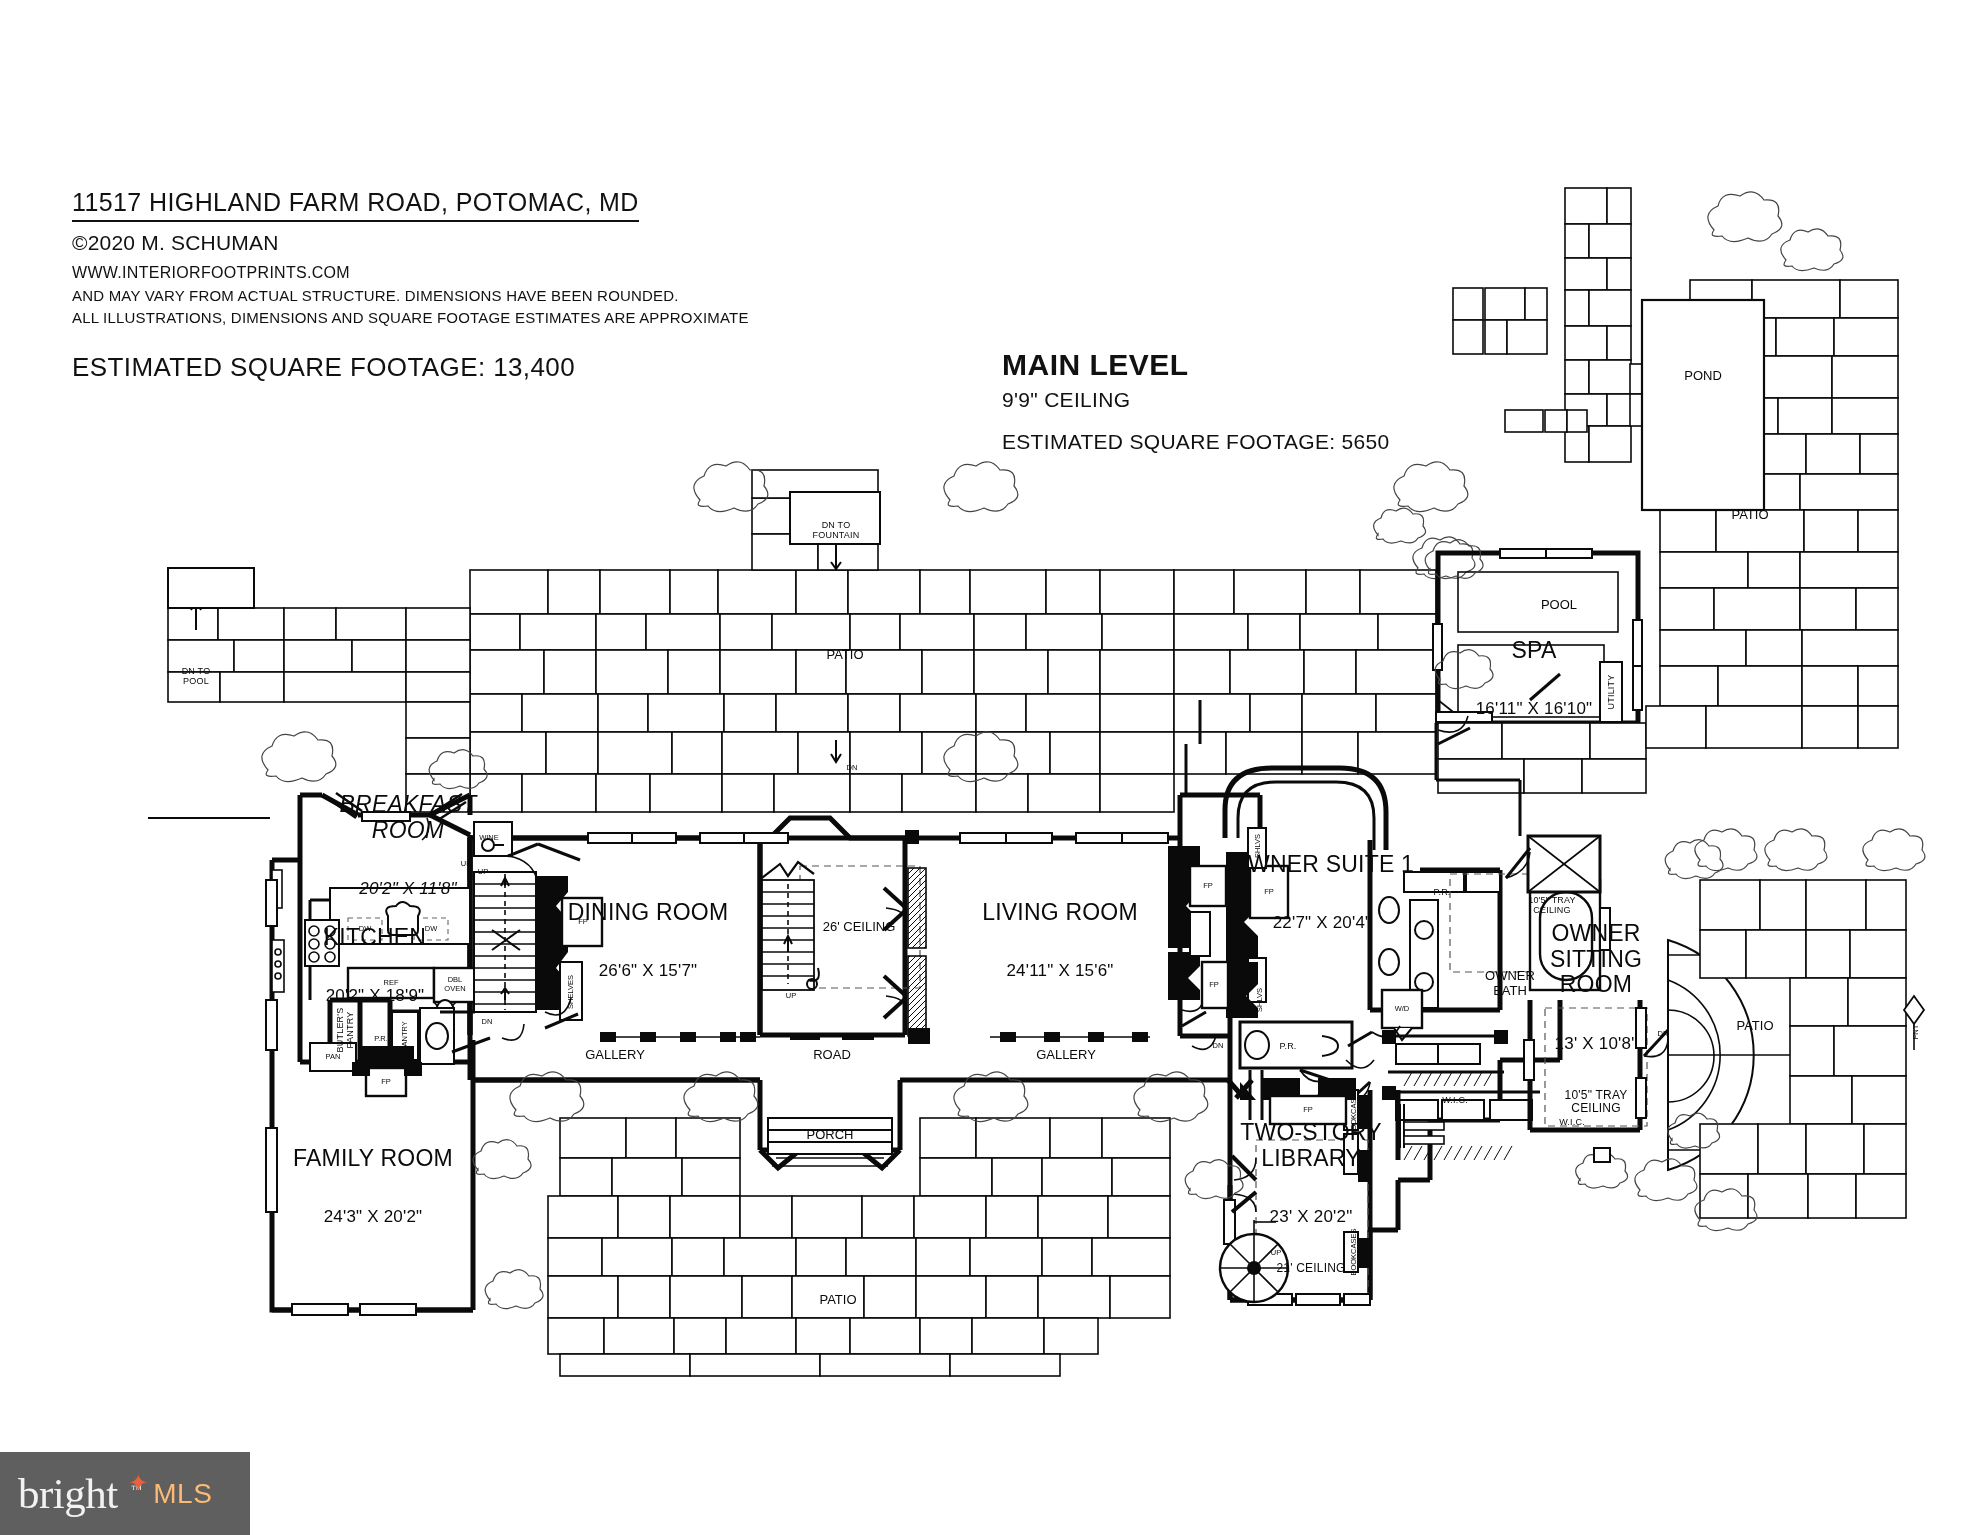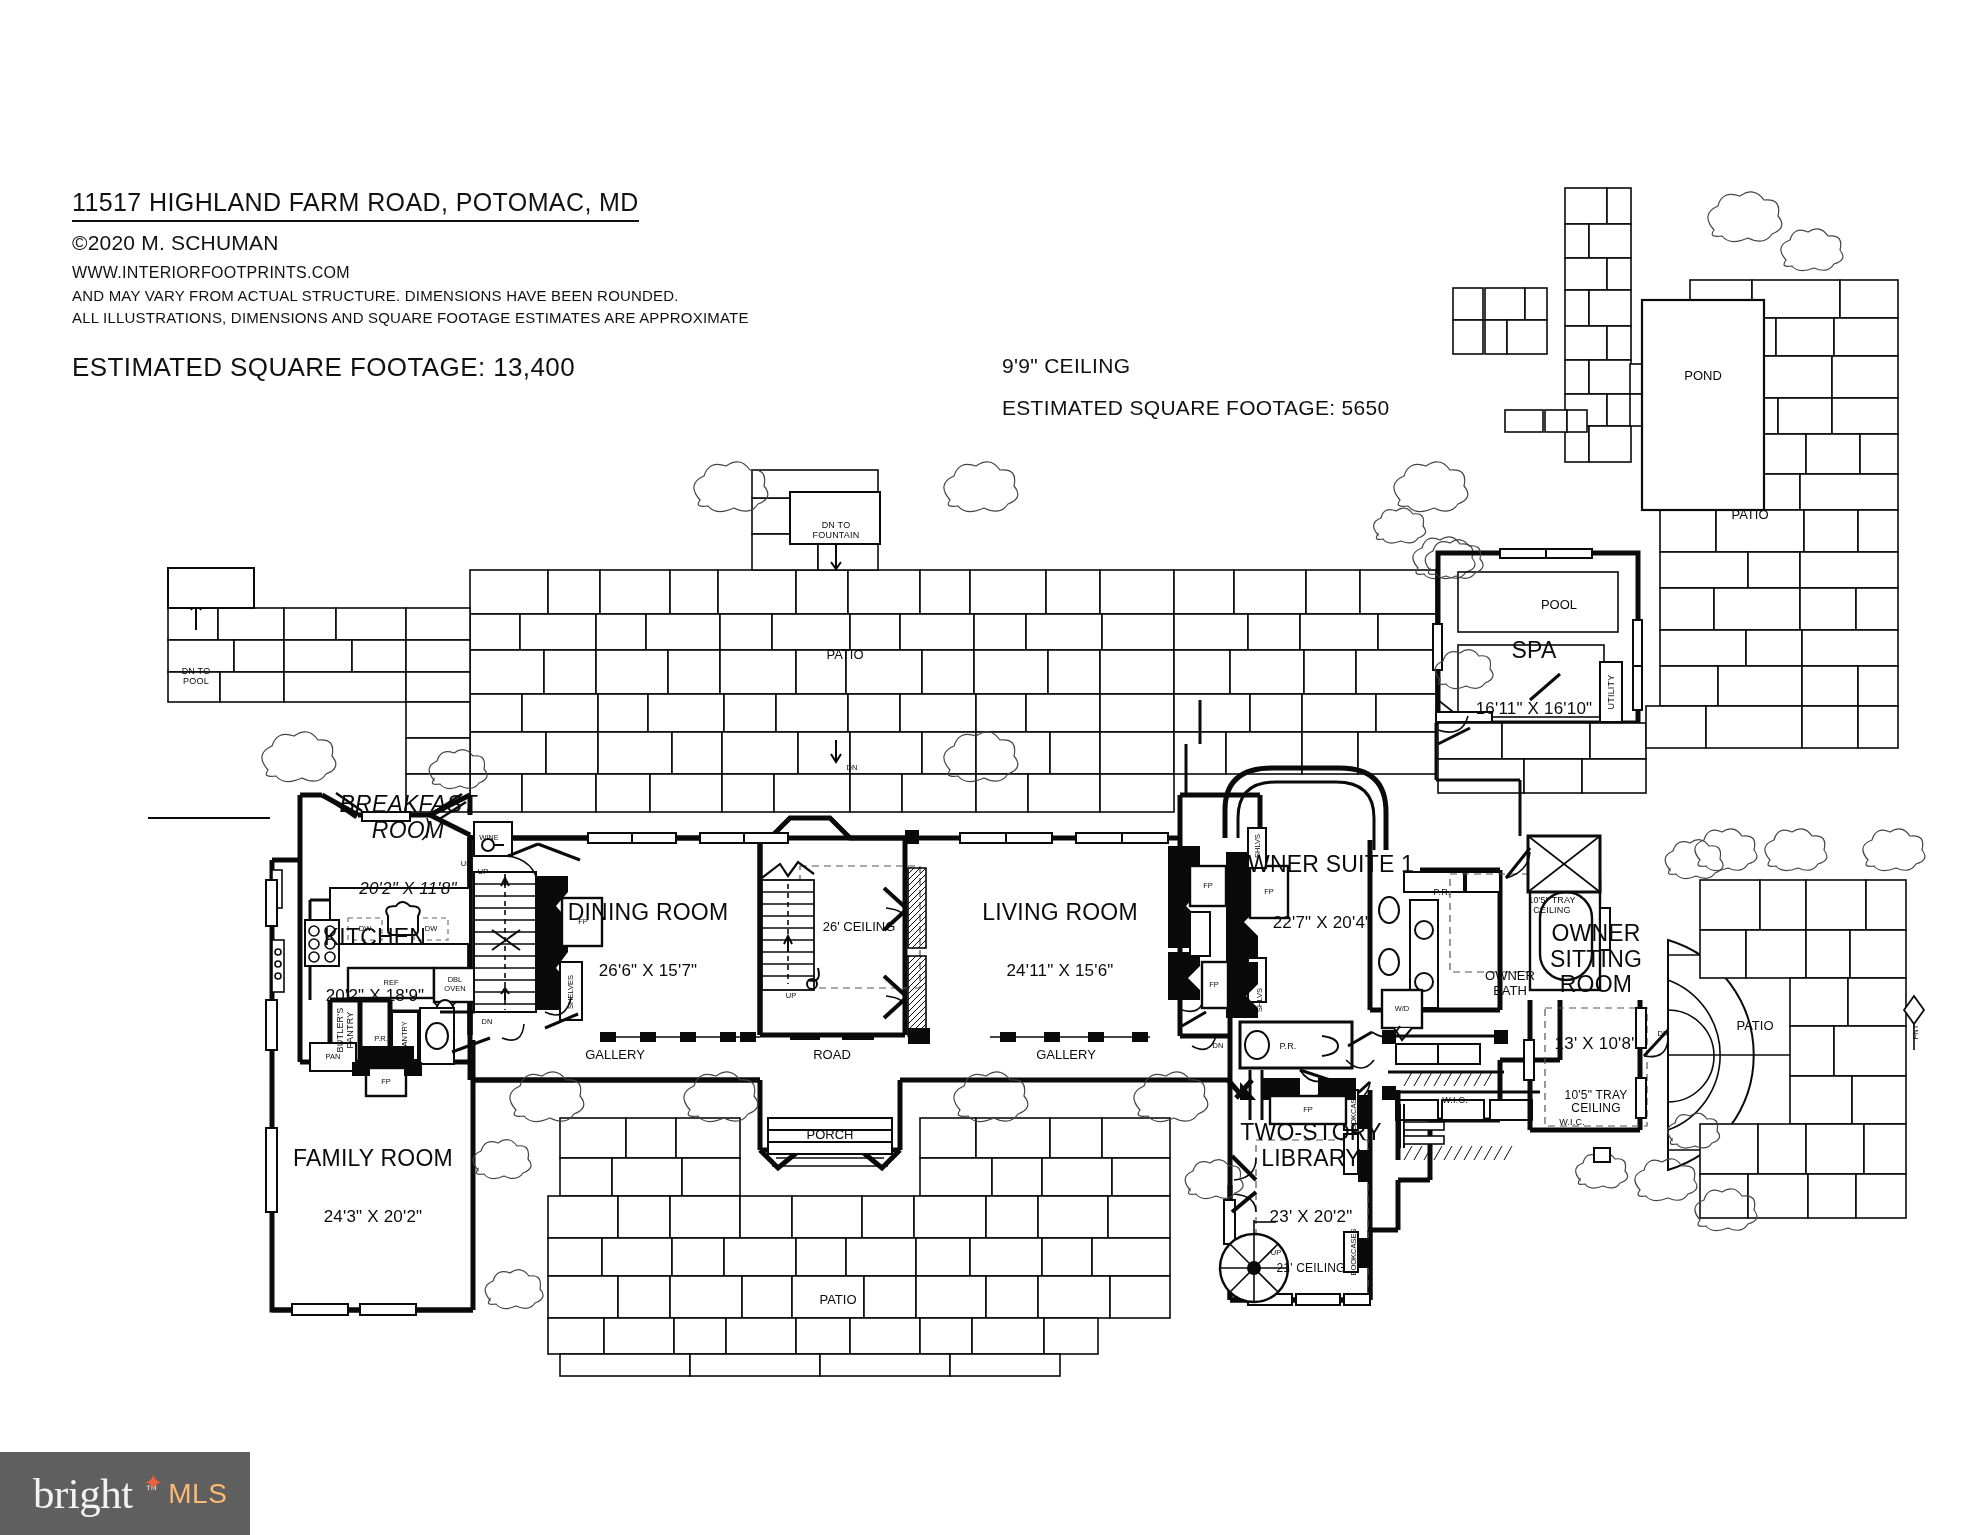--- a/index.html
+++ b/index.html
@@ -145,21 +145,21 @@
   
   #mls-logo {
     position: absolute;
     left: 0px;
     top: 1452px;
     width: 250px;
     height: 83px;
     background: #5f5f5f;
     display: flex;
     align-items: center;
-    padding-left: 33px;
+    padding-left: 18px;
   }
   #mls-bright {
     font-family: "Liberation Serif", serif;
     font-size: 43px;
     color: #f2f2f2;
     letter-spacing: -0.5px;
     position: relative;
   }
   #mls-star {
     position: absolute;
@@ -192,20 +192,21 @@
   <div id="header-block">
     <div id="title-line">11517 HIGHLAND FARM ROAD, POTOMAC, MD</div>
     <div id="copyright-line">©2020 M. SCHUMAN</div>
     <div id="website-line">WWW.INTERIORFOOTPRINTS.COM</div>
     <div class="disclaimer">AND MAY VARY FROM ACTUAL STRUCTURE. DIMENSIONS HAVE BEEN ROUNDED.</div>
     <div class="disclaimer">ALL ILLUSTRATIONS, DIMENSIONS AND SQUARE FOOTAGE ESTIMATES ARE APPROXIMATE</div>
     <div id="sqft-total">ESTIMATED SQUARE FOOTAGE: 13,400</div>
   </div>
 
   <div id="level-block">
+    <div id="level-title">MAIN LEVEL</div>
     <div id="level-ceiling">9'9" CEILING</div>
     <div id="level-sqft">ESTIMATED SQUARE FOOTAGE: 5650</div>
   </div>
 
   <div id="plan-canvas">
   <svg width="1987" height="1460" viewBox="0 0 1987 1460" xmlns="http://www.w3.org/2000/svg">
     <defs>
       <style>
         .w  { fill:none; stroke:#0a0a0a; stroke-width:5; }      /* thick wall */
         .wm { fill:none; stroke:#0a0a0a; stroke-width:3; }      /* medium wall */

